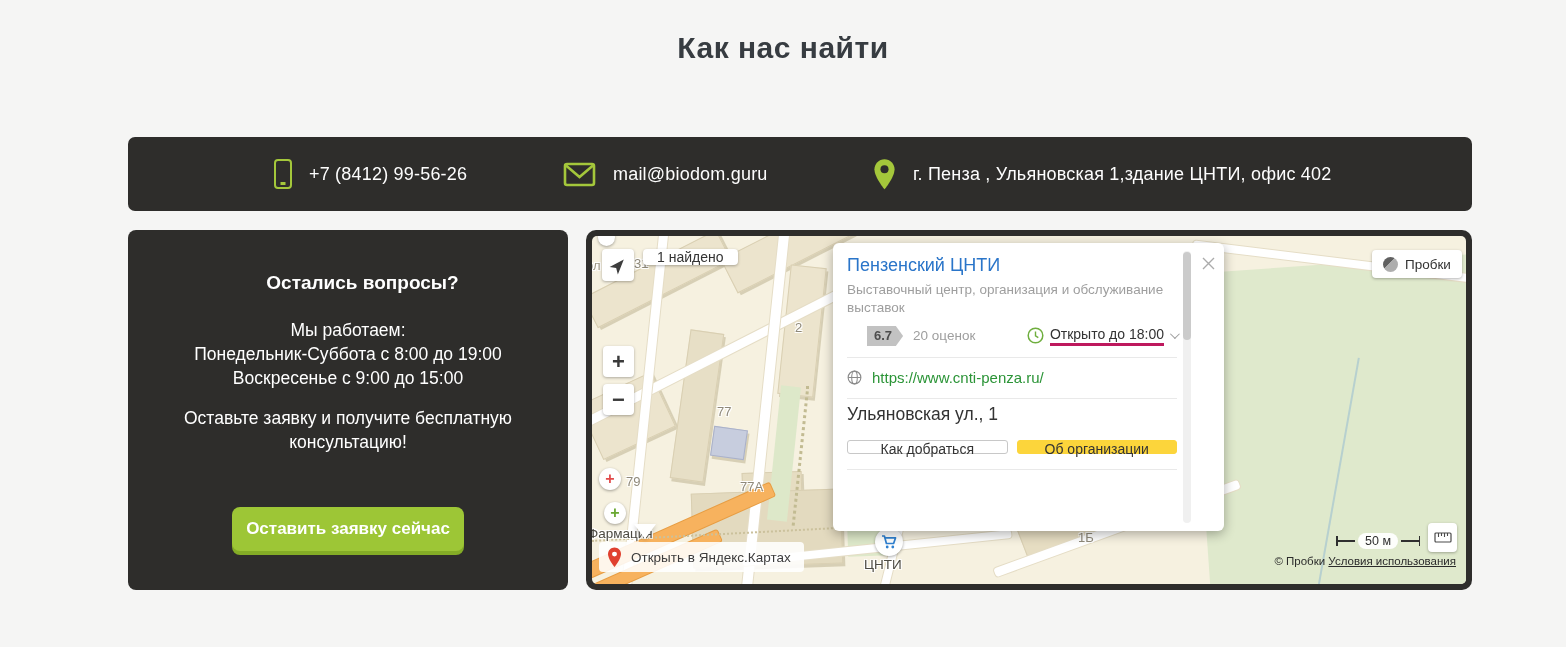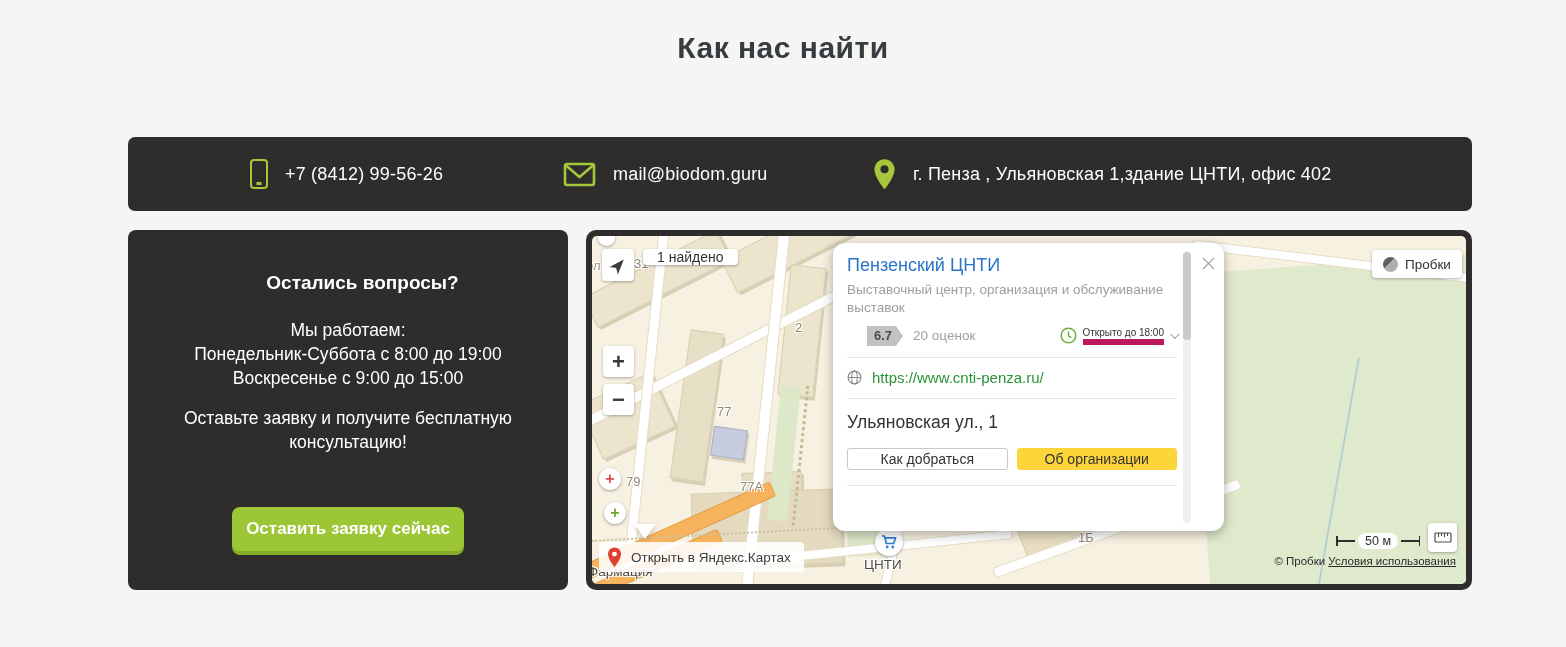--- a/index.html
+++ b/index.html
@@ -76,62 +76,62 @@
   .scale .bar { flex:1; height:1.5px; background:#2f2f2f; }
   .scale .tick { width:1.5px; height:10px; background:#2f2f2f; }
   .scale .pill { background:rgba(255,255,255,.92); border-radius:8px; padding:1px 7px;
     font-size:12.5px; color:#2f2f2f; margin:16px 3px; }
 
   .copyright { position:absolute; right:10px; top:319px; z-index:15; font-size:11.5px; color:#2b2b2b; }
   .copyright .terms { text-decoration:underline; cursor:pointer; }
 
   
   .popup { position:absolute; left:241px; top:7px; width:391px; height:288px; background:#fff;
-    border-radius:12px; box-shadow:0 3px 12px rgba(0,0,0,.32); z-index:20; }
+    border-radius:6px; box-shadow:0 3px 12px rgba(0,0,0,.32); z-index:20; }
   .popup-tail { position:absolute; left:42px; top:288px; width:0; height:0; z-index:20;
     border-left:11px solid transparent; border-right:11px solid transparent;
     border-top:15px solid #fff; filter:drop-shadow(0 2px 2px rgba(0,0,0,.2)); }
   .pc { padding:12px 0 0 14px; width:344px; }
   .popup-title { font-size:18px; color:#2a75c9; font-weight:400; cursor:pointer; }
   .popup-sub { margin-top:5px; width:326px; font-size:13.5px; line-height:1.33; color:#9e9e9e; }
   .meta { margin-top:9px; width:330px; display:flex; align-items:center; justify-content:space-between; }
   .meta-left { display:flex; align-items:center; gap:10px;margin-left:20px; }
   .rating { background:#c2c2c2; color:#4d4d4d; font-size:13px; font-weight:bold;
     padding:2.5px 11px 2.5px 7px; clip-path:polygon(0 0,80% 0,100% 50%,80% 100%,0 100%); }
   .reviews { font-size:13.5px; color:#9e9e9e; cursor:pointer; }
   .status { display:flex; align-items:center; gap:6px; cursor:pointer; }
-  .status .st-text { font-size:10px; color:#333; border-bottom:6px solid #be185d; padding-bottom:1px; }
+  .status .st-text { font-size:14px; color:#333; border-bottom:3px solid #be185d; padding-bottom:1px; }
   .chev { width:7px; height:7px; border-right:1.5px solid #9e9e9e; border-bottom:1.5px solid #9e9e9e;
     transform:rotate(45deg) translateY(-2px); }
   .pdiv { width:330px; border-top:1px solid #e9e9e9; margin-top:11px; }
   .prow { display:flex; align-items:center; gap:10px; margin-top:11px; }
   .prow .ph-num { font-size:15px; color:#333; }
   .prow .site { font-size:15px; color:#2b9437; cursor:pointer; }
-  .popup-addr { margin-top:13px; font-size:17.5px; color:#333; }
+  .popup-addr { margin-top:5px; font-size:17.5px; color:#333; }
   .pbtns { margin-top:15px; width:330px; display:flex; gap:9px; }
-  .pbtn { flex:1; height:22px; border-radius:3px; font-size:14px; color:#333;
+  .pbtn { flex:1; height:14px; border-radius:3px; font-size:14px; color:#333;
     font-family:inherit; cursor:pointer; }
   .pbtn.dir { background:#fff; border:1px solid #c8c8c8; }
   .pbtn.about { background:#fcd53b; border:1px solid #fcd53b; }
   .pscroll { position:absolute; left:350px; top:8px; width:8px; height:272px;
     background:#f0f0f0; border-radius:4px; }
   .pthumb { position:absolute; left:0; top:1px; width:8px; height:88px; background:#cbcbcb;
     border-radius:4px; cursor:pointer; }
   .pclose { position:absolute; left:364px; top:9px; width:22px; height:22px;
     display:flex; align-items:center; justify-content:center; cursor:pointer; }
 </style>
 </head>
 <body>
 
 <div class="canvas">
 
   <h1 class="page-title">Как нас найти</h1>
 
   <div class="contact-bar">
-    <div class="cb-group" style="left:122px;text-align:right;">
+    <div class="cb-group" style="left:146px;text-align:right;">
       <span class="icon-mobile"></span>
       <span class="txt">+7 (8412) 99-56-26</span>
     </div>
     <div class="cb-group" style="left:435px;">
       <span style="display:flex;">
         <svg width="33" height="25" viewBox="0 0 33 25">
             <rect x="2" y="2" width="29" height="21" rx="2" fill="none" stroke="#a4c73b" stroke-width="2.6"></rect>
             <path d="M3 3.5l13.5 11.5L30 3.5" fill="none" stroke="#a4c73b" stroke-width="2.6"></path>
           </svg>
       </span>
@@ -190,21 +190,21 @@
       <div class="dots-v" style="left:207px; top:150px; height:140px; transform:rotate(6deg);"></div>
       <div class="dots-h" style="left:0px; top:296px; width:300px; transform:rotate(-3deg);"></div>
 
       <div class="mlabel" style="left:-6px; top:22px; color:#9c9684;">ол</div>
       <div class="mlabel" style="left:42px; top:20px;">31</div>
       <div class="mlabel" style="left:203px; top:84px;">2</div>
       <div class="mlabel" style="left:97px; top:168px;margin-left:28px;">77</div>
       <div class="mlabel" style="left:148px; top:243px;">77А</div>
       <div class="mlabel" style="left:486px; top:294px;">1Б</div>
       <div class="mlabel" style="left:34px; top:238px;">79</div>
-      <div class="mlabel dark" style="left:-4px; top:290px;margin-top:38px;">Фармация</div>
+      <div class="mlabel dark" style="left:-4px; top:290px;">Фармация</div>
       <div class="mlabel dark" style="left:272px; top:321px;">ЦНТИ</div>
 
       <div class="poi" style="left:6px; top:-7px; width:17px; height:17px;"></div>
       <div class="poi" style="left:7px; top:232px; width:22px; height:22px;">
         <span style="color:#e14b4b; font-weight:bold; font-size:16px; line-height:1;">+</span>
       </div>
       <div class="poi" style="left:12px; top:266px; width:22px; height:22px;">
         <span style="color:#6aa832; font-weight:bold; font-size:16px; line-height:1;">+</span>
       </div>
       <div class="poi" style="left:283px; top:292px; width:28px; height:28px;">

